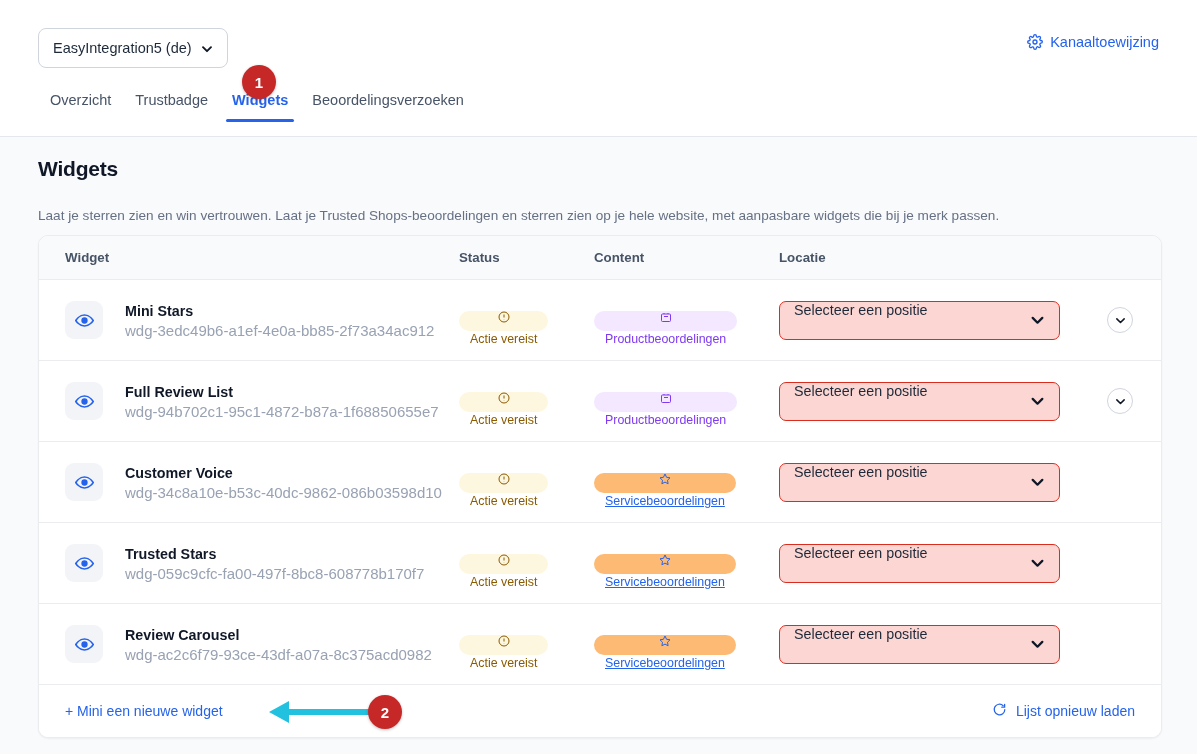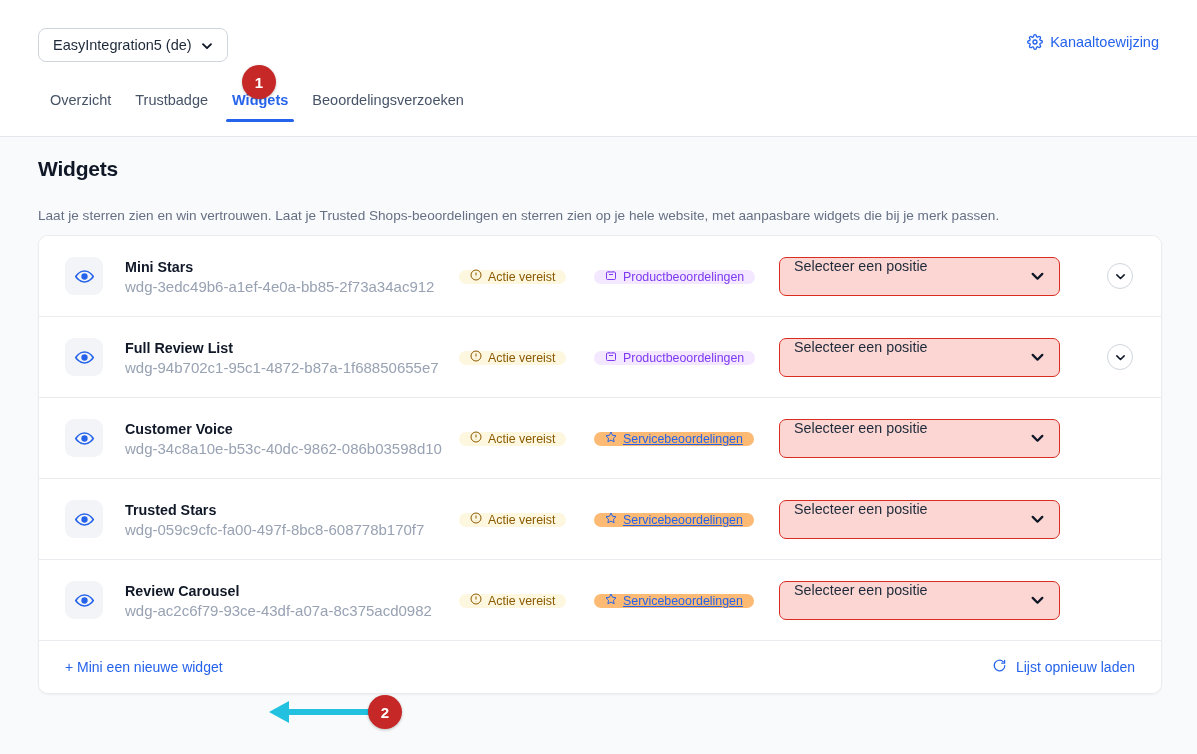--- a/index.html
+++ b/index.html
@@ -19,21 +19,21 @@
 
   
   .topbar {
     position: absolute; left: 0; top: 0;
     width: 1197px; height: 137px;
     background: #ffffff;
     border-bottom: 1px solid #e4e7ec;
   }
   .shop-select {
     position: absolute; left: 38px; top: 28px;
-    height: 34px; min-width: 180px;
+    height: 40px; min-width: 180px;
     display: flex; align-items: center; gap: 9px;
     padding: 0 14px;
     border: 1px solid #d0d5dd;
     border-radius: 8px;
     background: #fff;
     font-size: 14.5px;
     color: #1d2939;
     cursor: pointer;
   }
   .shop-select .chev {
@@ -134,24 +134,25 @@
     line-height: 19px;
   }
   .wid {
     font-size: 15px; color: #98a2b3;
     line-height: 17px; margin-top: 1px;
     font-family: Liberation Sans, sans-serif;
   }
 
   .badge {
     display: inline-flex; align-items: center; gap: 6px;
-    height: 14px; padding: 0 11px;
+    height: 20px; padding: 0 11px;
     border-radius: 13px;
     font-size: 12.4px;
     white-space: nowrap;
+    flex-direction: column;
   }
   .badge-warn { background: #fef7e0; color: #8a5a00; }
   .badge-product { background: #f3e8ff; color: #7e3af2; }
   .badge-service { background: #fdba74; color: #2563eb; text-decoration: underline; }
 
   .sel {
     position: relative;
     width: 281px; height: 39px;
     border: 1.6px solid #d92d20;
     border-radius: 7px;
@@ -245,20 +246,27 @@
     </div>
   </div>
 
   <div class="page-body">
 
     <div class="page-title">Widgets</div>
     <div class="page-desc">Laat je sterren zien en win vertrouwen. Laat je Trusted Shops-beoordelingen en sterren zien op je hele website, met aanpasbare widgets die bij je merk passen.</div>
 
     <div class="card">
 
+      <div class="thead">
+        <div class="th col-widget">Widget</div>
+        <div class="th col-status">Status</div>
+        <div class="th col-content">Content</div>
+        <div class="th col-locatie">Locatie</div>
+        <div class="th col-expand"></div>
+      </div>
 
       <div class="trow">
         <div class="col-widget widget-cell">
           <div class="eye-box">
             <svg width="19" height="19" viewBox="0 0 24 24" fill="none" stroke="#2563eb" stroke-width="2">
                 <path d="M1 12s4-7 11-7 11 7 11 7-4 7-11 7S1 12 1 12z"></path>
                 <circle cx="12" cy="12" r="3" fill="#2563eb"></circle>
               </svg>
           </div>
           <div class="wnames">

